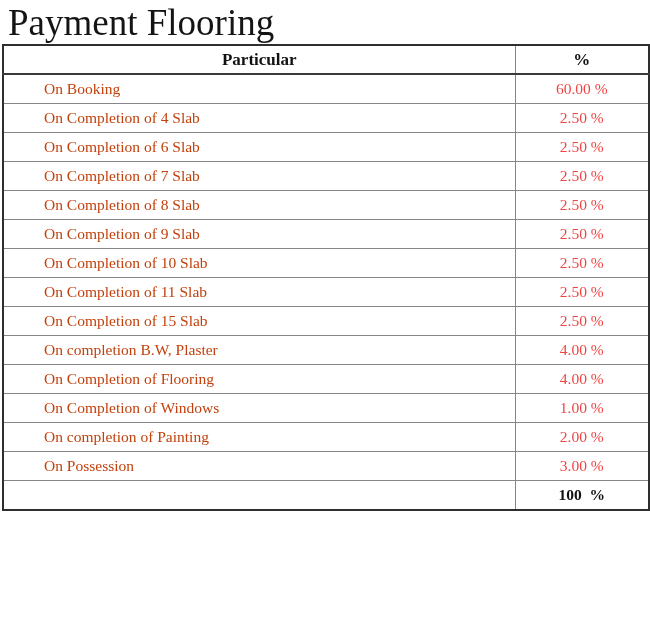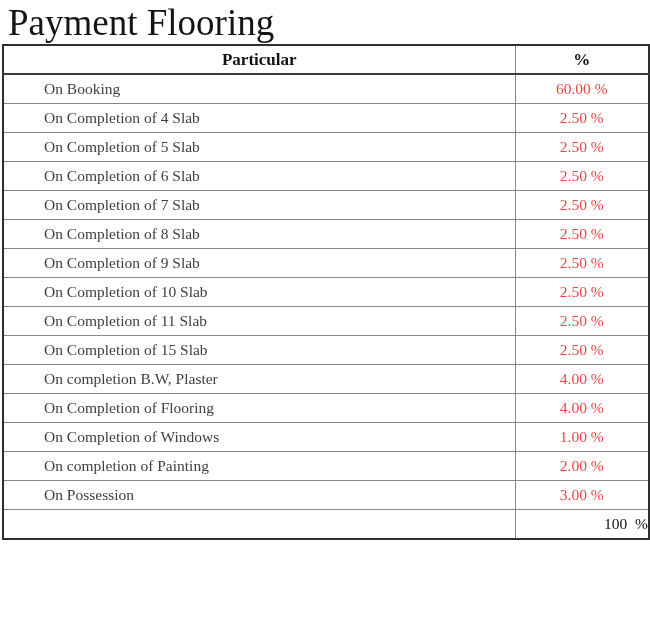--- a/index.html
+++ b/index.html
@@ -43,32 +43,31 @@
     font-size: 17px;
     font-weight: 700;
     text-align: center;
     color: #111111;
     border-bottom: 2px solid #3a3a3a;
   }
   td.cell-particular {
     text-align: left;
     padding-left: 40px;
     font-size: 15.5px;
-    color: #404040;
+    color: #c2410c;
   }
   td.cell-percent {
     text-align: center;
     font-size: 15.5px;
     color: #ef4444;
     white-space: pre;
   }
   tr.total-row td {
-    font-weight: 400;
+    font-weight: 700;
     color: #111111;
-    text-align: right;
   }
 </style>
 </head>
 <body>
 
 <div class="page">
   <h1 class="page-title">Payment Flooring</h1>
 
   <table class="schedule">
     <colgroup>
@@ -81,24 +80,20 @@
         <th>%</th>
       </tr>
     </thead>
     <tbody id="rows-body">
         <tr>
           <td class="cell-particular">On Booking</td>
           <td class="cell-percent">60.00 %</td>
         </tr>
         <tr>
           <td class="cell-particular">On Completion of 4 Slab</td>
-          <td class="cell-percent">2.50 %</td>
-        </tr>
-        <tr>
-          <td class="cell-particular">On Completion of 5 Slab</td>
           <td class="cell-percent">2.50 %</td>
         </tr>
         <tr>
           <td class="cell-particular">On Completion of 6 Slab</td>
           <td class="cell-percent">2.50 %</td>
         </tr>
         <tr>
           <td class="cell-particular">On Completion of 7 Slab</td>
           <td class="cell-percent">2.50 %</td>
         </tr>

